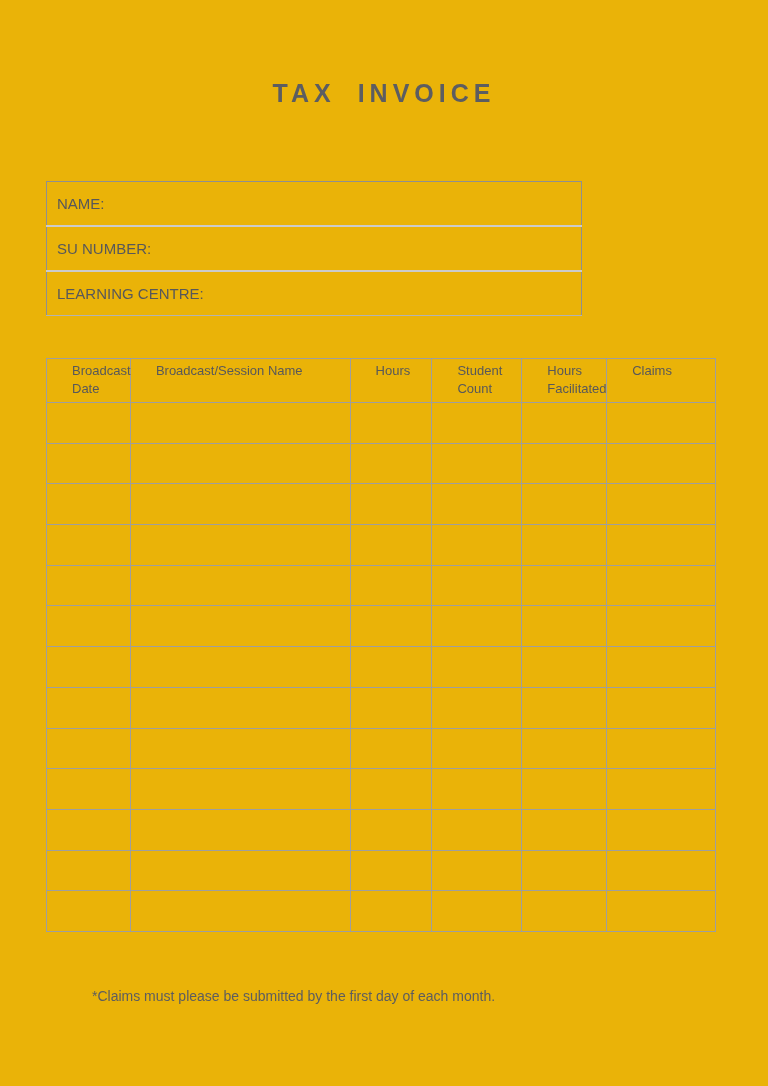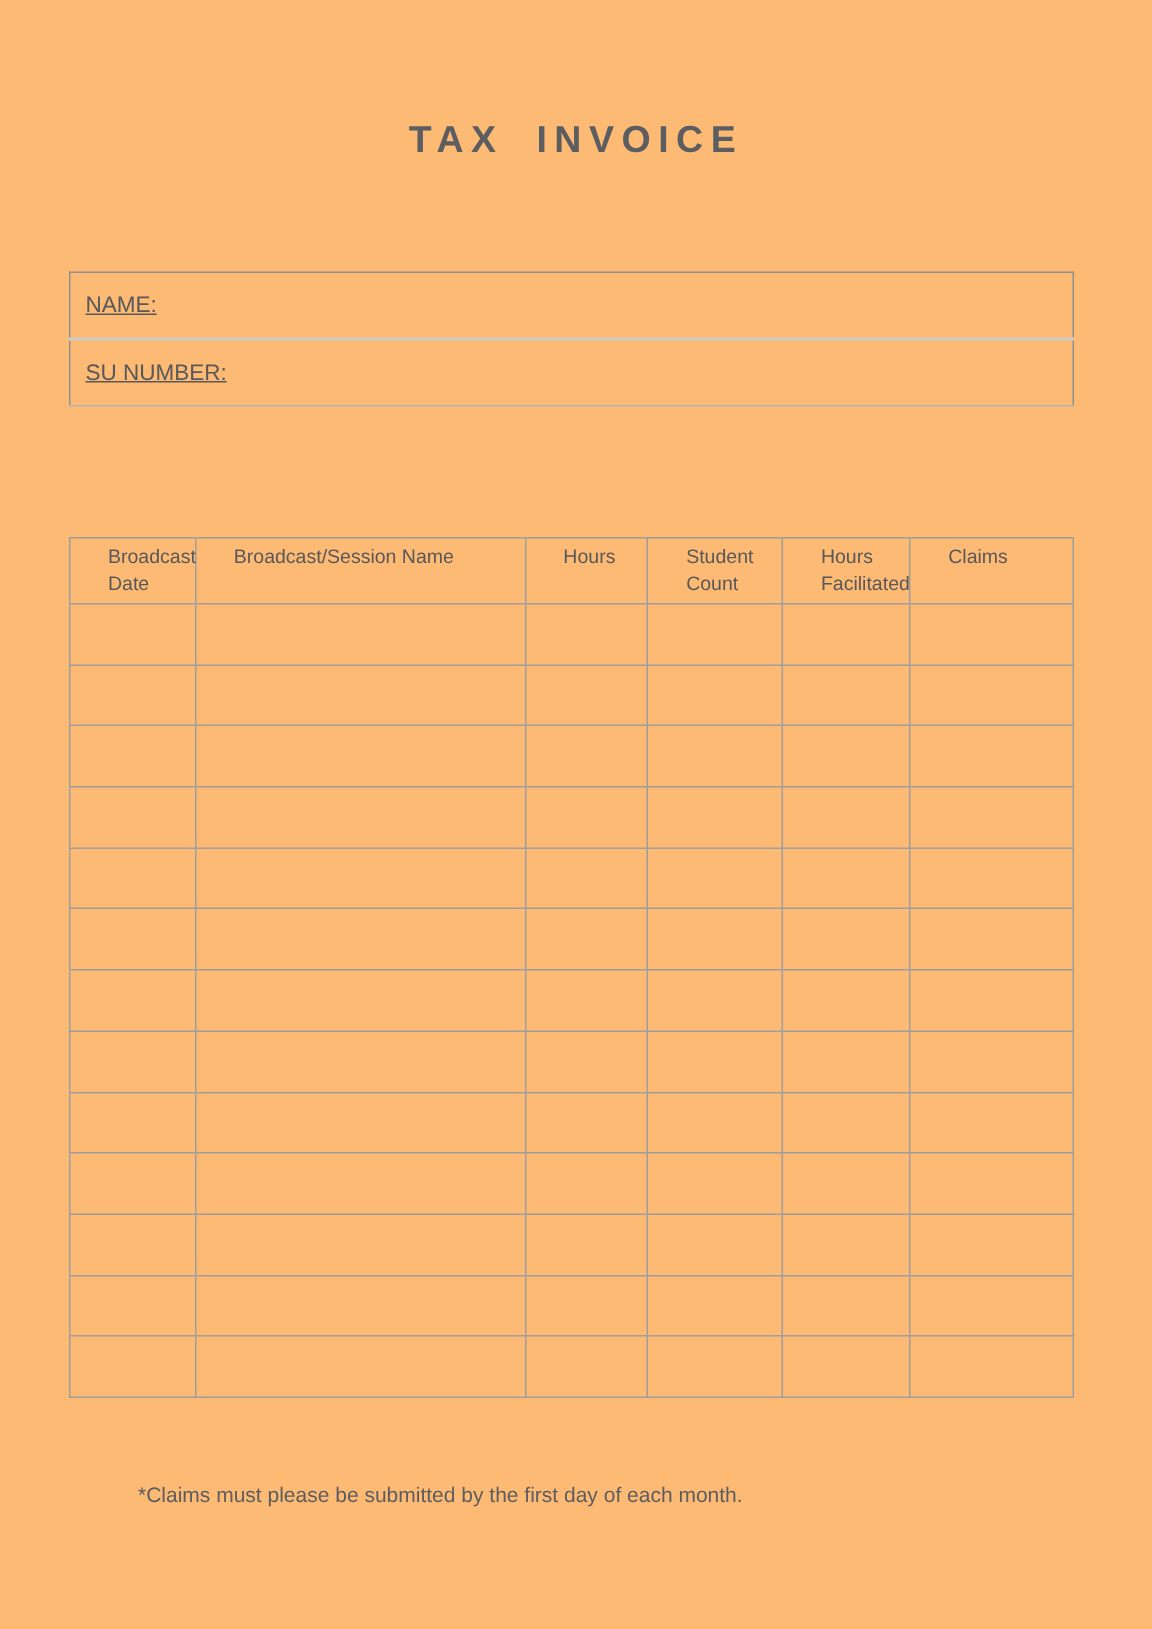--- a/index.html
+++ b/index.html
@@ -4,21 +4,21 @@
 <style>
   html, body {
     margin: 0;
     padding: 0;
     background: #ffffff;
   }
   .page {
     position: relative;
     width: 768px;
     height: 1086px;
-    background: #fdba74;
+    background: #eab308;
     font-family: "Liberation Sans", sans-serif;
     color: #58585a;
     overflow: hidden;
   }
   .title {
     position: absolute;
     top: 79px;
     left: 0;
     right: 0;
     margin: 0;
@@ -27,24 +27,23 @@
     font-weight: 700;
     letter-spacing: 5px;
     word-spacing: 10px;
     color: #5c5d61;
   }
   
   table.info-form {
     position: absolute;
     top: 181px;
     left: 46px;
-    width: 670px;
+    width: 536px;
     border-collapse: collapse;
     table-layout: fixed;
-    text-decoration: underline;
   }
   table.info-form td {
     border-left: 1px solid #8f8f8f;
     border-right: 1px solid #8f8f8f;
     height: 43px;
     font-size: 15px;
     padding: 0 0 0 10px;
     vertical-align: middle;
     color: #58585a;
   }
@@ -99,20 +98,26 @@
     <tbody>
       <tr>
         <td>
           <span>NAME:</span>
           <span></span>
         </td>
       </tr>
       <tr>
         <td>
           <span>SU NUMBER:</span>
+          <span></span>
+        </td>
+      </tr>
+      <tr>
+        <td>
+          <span>LEARNING CENTRE:</span>
           <span></span>
         </td>
       </tr>
     </tbody>
   </table>
 
   <table class="invoice">
     <colgroup>
         <col style="width: 12.54%;">
         <col style="width: 32.84%;">

